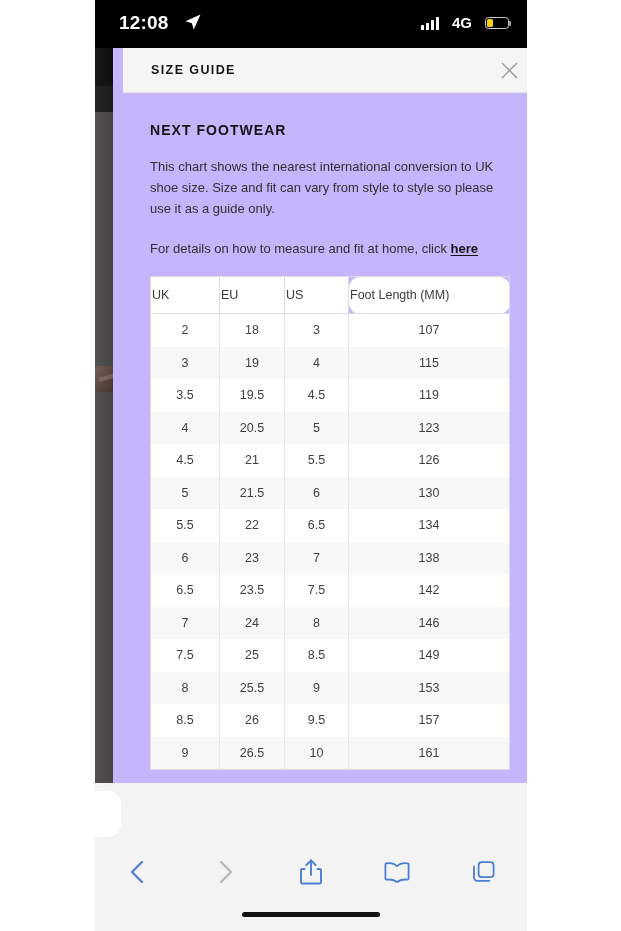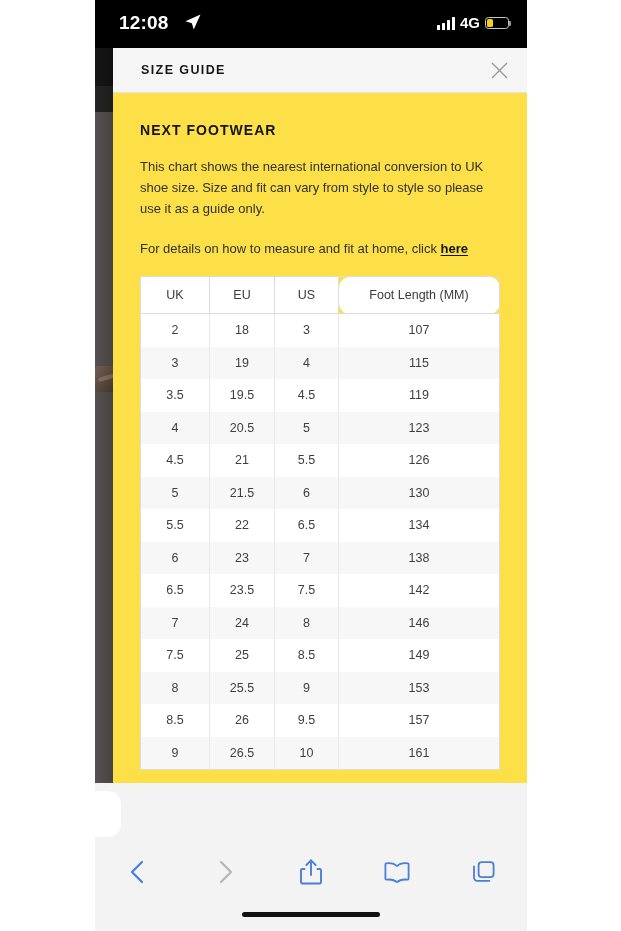--- a/index.html
+++ b/index.html
@@ -20,21 +20,21 @@
     position:absolute;left:0;top:0;width:432px;height:48px;
     background:#000000;color:#ffffff;
   }
   #sb-time{
     position:absolute;left:24px;top:11px;
     font-size:19px;font-weight:bold;letter-spacing:.2px;line-height:24px;
   }
   #sb-loc{position:absolute;left:89px;top:13px;width:18px;height:18px;}
   #sb-right{
     position:absolute;right:18px;top:12px;height:22px;
-    display:flex;align-items:center;gap:5px;
+    display:flex;align-items:center;gap:13px;
   }
   .bars{display:flex;align-items:flex-end;gap:2px;height:13px;}
   .bars i{display:block;width:3px;background:#ffffff;border-radius:.5px;}
   .bars i:nth-child(1){height:5px}
   .bars i:nth-child(2){height:7px}
   .bars i:nth-child(3){height:10px}
   .bars i:nth-child(4){height:13px}
   #sb-net{font-size:15px;font-weight:600;line-height:16px;}
   #batt{
     position:relative;width:24px;height:12px;border:1.3px solid #c9c9c9;
@@ -64,21 +64,21 @@
     background:#8a7366;transform:rotate(-16deg);border-radius:2px;opacity:.75;
   }
   #pb-sheen{
     position:absolute;left:0;top:0;width:32px;bottom:0;
     background:linear-gradient(90deg,rgba(255,255,255,.05),rgba(0,0,0,.22));
   }
 
   
   #modal{
     position:absolute;left:18px;top:48px;width:414px;bottom:148px;
-    background:#fde047;overflow:hidden;
+    background:#c4b5fd;overflow:hidden;padding-left:10px;
   }
   #modal-head{
     position:relative;height:44px;background:#f5f5f5;
     border-bottom:1px solid #e2e2e2;
   }
   #modal-title{
     position:absolute;left:28px;top:15px;
     font-size:12.5px;font-weight:bold;letter-spacing:1.4px;color:#161616;
   }
   #close-btn{
@@ -107,21 +107,21 @@
   
   #size-table{
     margin-top:17px;width:100%;border-collapse:collapse;
     border:1px solid #dcdcdc;table-layout:fixed;
   }
   #size-table col.c-uk{width:69px;}
   #size-table col.c-eu{width:65px;}
   #size-table col.c-us{width:64px;}
   #size-table th{
     height:34px;font-size:12.5px;font-weight:normal;color:#3a3a3a;
-    border-right:1px solid #dcdcdc;background:#ffffff;text-align:center;
+    border-right:1px solid #dcdcdc;background:#ffffff;text-align:left;
     border-bottom:1px solid #dcdcdc;
   }
   #size-table th:last-child{border-right:none;border-radius:11px;}
   #size-table td{
     height:30.5px;font-size:12.5px;color:#3f3f3f;text-align:center;
     border-right:1px solid #e8e8e8;
   }
   #size-table td:last-child{border-right:none;}
   #size-table tbody tr:nth-child(even) td{background:#f7f7f7;}
   #size-table tbody tr:nth-child(odd) td{background:#ffffff;}

